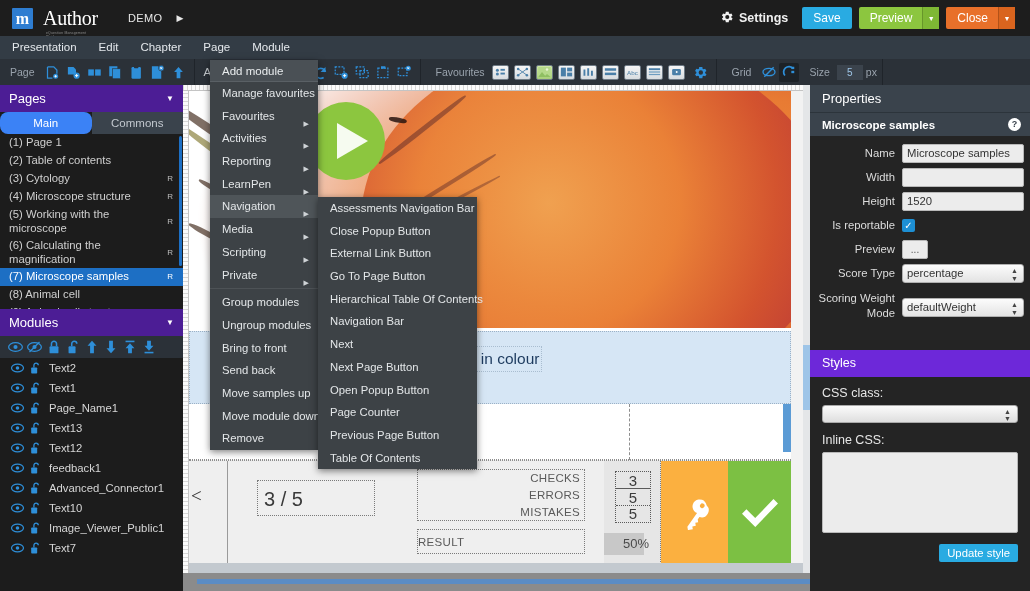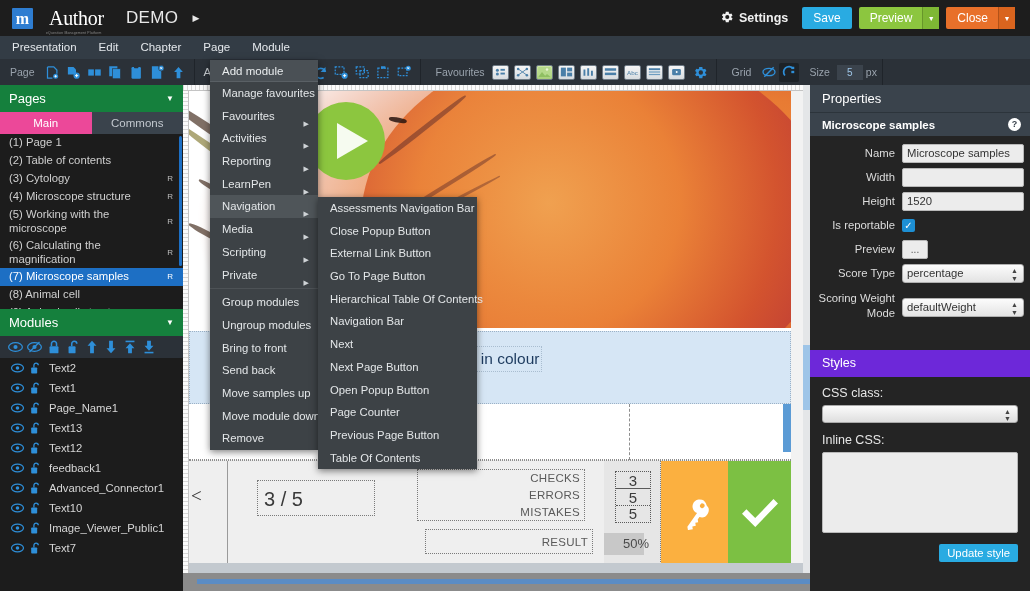--- a/index.html
+++ b/index.html
@@ -16,28 +16,28 @@
     position: absolute; left:0; top:0; width:1030px; height:36px;
     background:#1d1d1d; display:flex; align-items:center;
   }
   .logo-wrap { display:flex; align-items:center; margin-left:12px; }
   .logo-m {
     width:21px; height:21px; background:#2e7dd1; color:#fff;
     font-size:16px; font-weight:bold; line-height:21px; text-align:center;
     border-radius:1px; font-family:"Liberation Serif", serif;
   }
   .logo-author {
-    color:#ffffff; font-size:20px; margin-left:16px; letter-spacing:-0.3px;
+    color:#ffffff; font-size:20px; margin-left:10px; letter-spacing:-0.3px;
     font-family:"Liberation Serif", serif;
   }
   .logo-sub {
     position:absolute; left:34px; top:24px; color:#8c8c8c; font-size:3.4px;
     letter-spacing:0.2px;
   }
-  .demo-label { color:#e8e8e8; font-size:17px; margin-left:22px; letter-spacing:0.4px;}
+  .demo-label { color:#e8e8e8; font-size:11px; margin-left:30px; letter-spacing:0.4px;}
   .demo-caret { color:#e8e8e8; font-size:9px; margin-left:14px; }
   .topbar-right { margin-left:auto; display:flex; align-items:center; margin-right:8px; }
   .settings-btn { display:flex; align-items:center; color:#f0f0f0; font-size:12.5px; margin-right:14px; cursor:pointer;font-weight:bold;}
   .gear { margin-right:5px; display:inline-block; }
   .tbtn {
     height:22px; display:flex; align-items:center; justify-content:center;
     color:#fff; font-size:12px; padding:0 11px; border-radius:2px; cursor:pointer;
     margin-right:7px;
   }
   .tbtn.save { background:#29abe2; }
@@ -83,31 +83,31 @@
     width:20px;height:19px;background:#1d2227;border-radius:2px;display:flex;
     align-items:center;justify-content:center;cursor:pointer;
   }
 
   
   .leftpanel {
     position:absolute; left:0; top:85px; width:183px; height:506px;
     background:#1c1c1c;
   }
   .panel-head {
-    height:27px; background:#15803d; display:flex; align-items:center;
+    height:27px; background:#4c1d95; display:flex; align-items:center;
     padding:0 9px; justify-content:space-between;gap:48px;
   }
   .panel-head .t { color:#fff; font-size:13px; }
   .panel-head .c { color:#fff; font-size:8px; }
   .tabrow { display:flex; height:22px; }
   .tabrow .tab {
     flex:1; text-align:center; line-height:22px; font-size:11.5px;
     color:#c2c8ce; background:#3a434c; cursor:pointer;
   }
-  .tabrow .tab.active { background:#ec4899; color:#fff; }
+  .tabrow .tab.active { background:#3b82f6; color:#fff;border-radius:8px; }
   .pagelist { height:175px; overflow:hidden; position:relative; background:#1c1c1c; }
   .page-item {
     display:flex; align-items:center; justify-content:space-between;
     padding:2px 10px 2px 9px; color:#cfcfcf; font-size:11.3px; cursor:pointer;
     min-height:18px; line-height:13.5px;
   }
   .page-item.sel { background:#1d6fc4; color:#fff; }
   .page-item .r { font-size:8px; color:#bdbdbd; margin-left:6px; }
   .page-item.sel .r { color:#fff; }
   .plist-scroll {
@@ -199,22 +199,22 @@
     position:absolute; left:68px; top:19px; width:118px; height:36px;
     border:1px dotted #7a7a7a; color:#3a3a3a; font-size:20px; padding-left:6px; line-height:36px;
     font-family:"Liberation Sans", sans-serif;
   }
   .checks-box {
     position:absolute; left:228px; top:8px; width:168px; height:52px;
     border:1px dotted #7a7a7a; text-align:right; padding-right:4px; color:#5a5a5a;
     font-size:11.5px; line-height:17px; letter-spacing:.3px;
   }
   .result-box {
-    position:absolute; left:236px; top:68px; width:168px; height:25px;
-    border:1px dotted #7a7a7a; text-align:right; padding-right:4px; color:#5a5a5a;
+    position:absolute; left:228px; top:68px; width:168px; height:25px;
+    border:1px dotted #7a7a7a; padding-right:4px; color:#5a5a5a;
     font-size:11.5px; line-height:25px; letter-spacing:.3px;
   }
   .frac-box {
     position:absolute; left:415px; top:0; width:57px; height:111px; background:#e6e6e6;
     border-right:1px dotted #7a7a7a;
   }
   .frac {
     position:absolute; left:11px; top:10px; width:36px; height:52px; border:1px dotted #5a5a5a;
     color:#3c3c3c; font-size:15px; text-align:center;
   }

